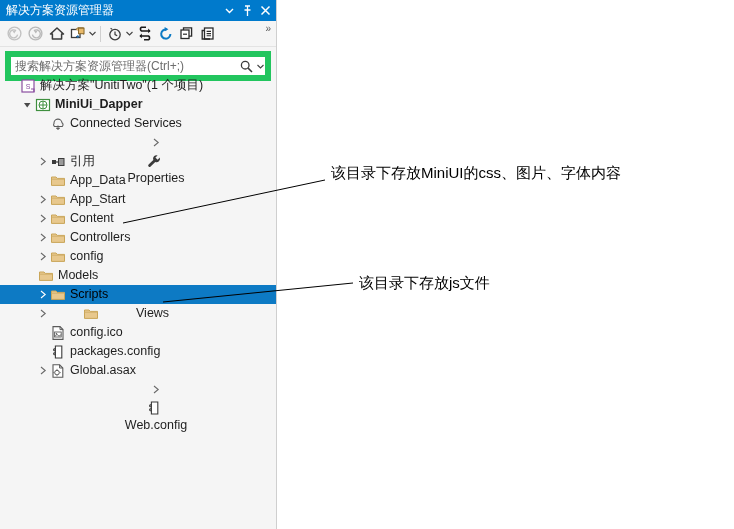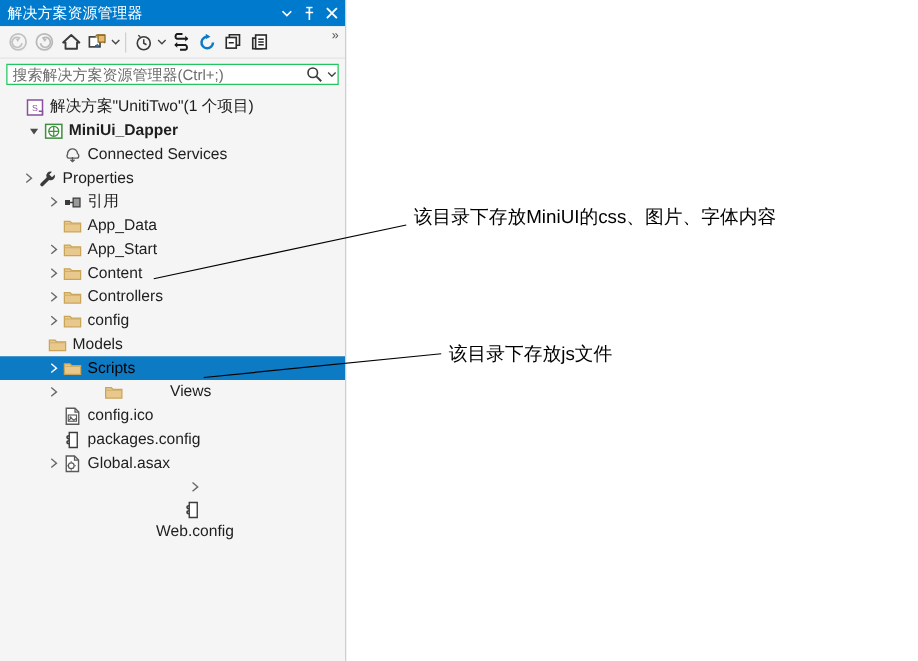--- a/index.html
+++ b/index.html
@@ -67,23 +67,23 @@
     margin: 0 3px;
   }
   .toolbar-overflow {
     position: absolute; right: 4px; top: 2px;
     font-size: 10px; color: #555;
     letter-spacing: 1px;
   }
 
   .searchwrap {
     margin: 4px 5px 3px 5px;
-    height: 17px;
+    height: 30px;
     background: #ffffff;
-    border: 1px solid #22c55e;
+    border: 6px solid #22c55e;
     display: flex; align-items: center;
     box-sizing: border-box;
   }
   .searchwrap input {
     flex: 1 1 auto;
     border: 0; outline: 0;
     font-size: 12px;
     color: #333;
     background: transparent;
     padding: 0 4px;
@@ -296,21 +296,21 @@
         <div class="row" style="padding-left: 36px;">
           <span class="expander"></span>
           <span class="ico">
             <svg width="16" height="16" viewBox="0 0 16 16">
               <path d="M4 7.5 A3 3 0 0 1 12 6.8 A2.3 2.3 0 0 1 12.2 10.5 H4.6 A2.1 2.1 0 0 1 4 7.5 Z" fill="none" stroke="#5a5a5a" stroke-width="1.1"></path>
               <path d="M8 9.5 V13 M6.3 11.8 L8 13.3 L9.7 11.8" fill="none" stroke="#5a5a5a" stroke-width="1.1"></path>
             </svg>
           </span>
           <span class="lbl">Connected Services</span>
         </div>
-        <div class="row" style="padding-left: 16px;">
+        <div class="row" style="padding-left: 36px; flex-direction: column;">
           <span class="expander">
             <svg width="8" height="9" viewBox="0 0 8 9">
               <path d="M2 1 L6.2 4.5 L2 8" fill="none" stroke="#6a6a6a" stroke-width="1.1"></path>
             </svg>
           </span>
           <span class="ico">
             <svg width="16" height="16" viewBox="0 0 16 16">
               <path d="M11.6 2.4 A3.4 3.4 0 0 0 7.3 6.9 L2.6 11.6 A1.4 1.4 0 0 0 4.6 13.6 L9.3 8.9 A3.4 3.4 0 0 0 13.8 4.6 L11.6 6.8 L9.4 4.6 Z" fill="#3b3b3b"></path>
             </svg>
           </span>

